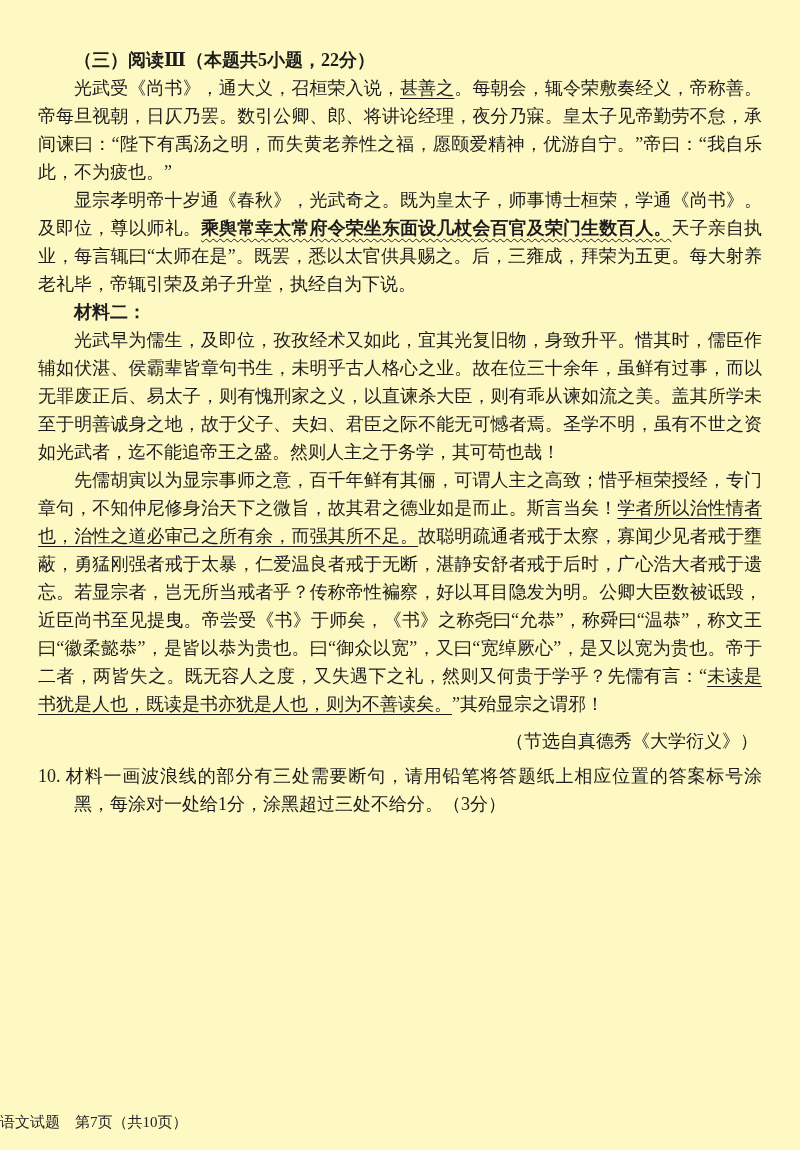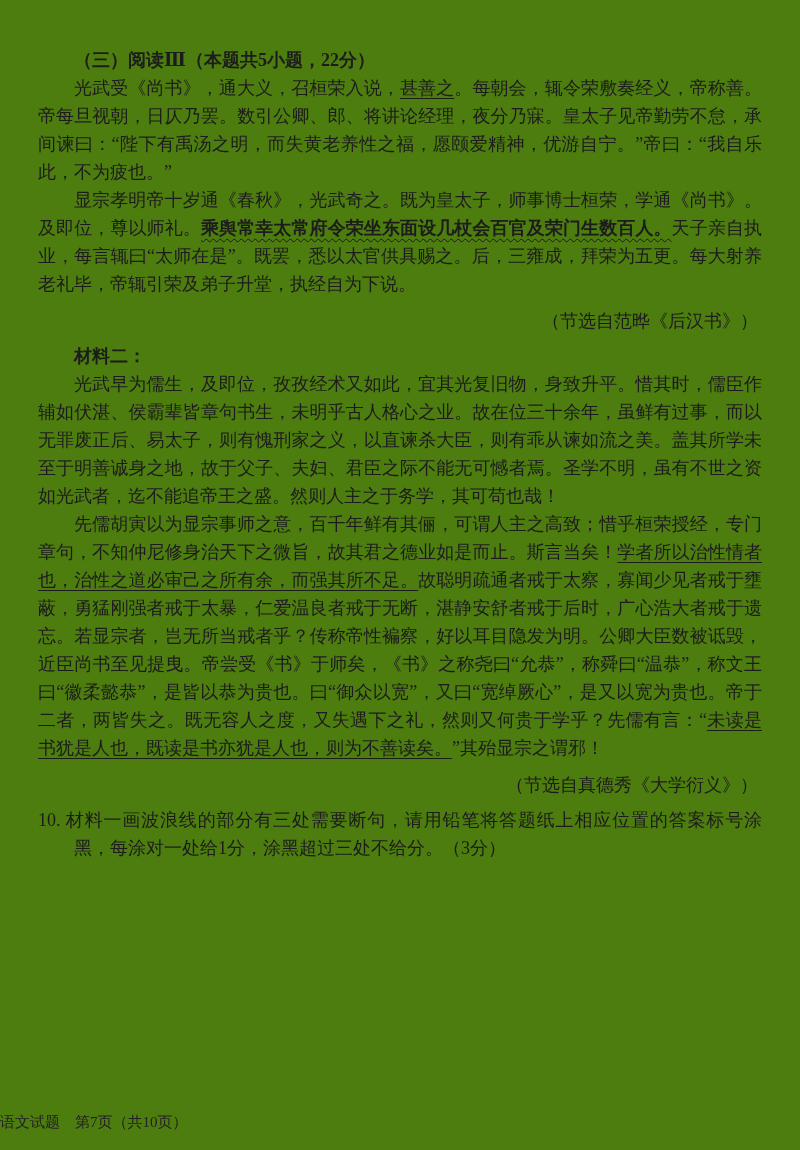--- a/index.html
+++ b/index.html
@@ -9,21 +9,21 @@
     height: 1150px;
     color: #1c1c1c;
     font-family: "Liberation Serif", "DejaVu Serif", serif;
     overflow: hidden;
   }
   .page {
     position: relative;
     width: 800px;
     height: 1150px;
     padding: 46px 38px 60px 38px;
-    background: #4d7c0f;
+    background: #fef9c3;
   }
   .para {
     font-size: 18px;
     line-height: 28px;
     text-align: justify;
     text-indent: 2em;
   }
   .bold { font-weight: bold; }
   .gap-sm { margin-top: 4px; }
   .source {
@@ -77,21 +77,20 @@
 <div class="page">
 
   <div class="para bold">（三）阅读Ⅲ（本题共5小题，22分）</div>
 
 
 
   <div class="para"><span>光武受《尚书》，通大义，召桓荣入说，</span><span class="u-line">甚善之</span><span>。每朝会，辄令荣敷奏经义，帝称善。帝每旦视朝，日仄乃罢。数引公卿、郎、将讲论经理，夜分乃寐。皇太子见帝勤劳不怠，承间谏曰：“陛下有禹汤之明，而失黄老养性之福，愿颐爱精神，优游自宁。”帝曰：“我自乐此，不为疲也。”</span></div>
 
   <div class="para"><span>显宗孝明帝十岁通《春秋》，光武奇之。既为皇太子，师事博士桓荣，学通《尚书》。及即位，尊以师礼。</span><span class="u-wavy">乘舆常幸太常府令荣坐东面设几杖会百官及荣门生数百人。</span><span>天子亲自执业，每言辄曰“太师在是”。既罢，悉以太官供具赐之。后，三雍成，拜荣为五更。每大射养老礼毕，帝辄引荣及弟子升堂，执经自为下说。</span></div>
 
-  <div class="para source">（节选自范晔《后汉书》）</div>
 
   <div class="para bold">材料二：</div>
 
   <div class="para"><span>光武早为儒生，及即位，孜孜经术又如此，宜其光复旧物，身致升平。惜其时，儒臣作辅如伏湛、侯霸辈皆章句书生，未明乎古人格心之业。故在位三十余年，虽鲜有过事，而以无罪废正后、易太子，则有愧刑家之义，以直谏杀大臣，则有乖从谏如流之美。盖其所学未至于明善诚身之地，故于父子、夫妇、君臣之际不能无可憾者焉。圣学不明，虽有不世之资如光武者，迄不能追帝王之盛。然则人主之于务学，其可苟也哉！</span></div>
 
   <div class="para"><span>先儒胡寅以为显宗事师之意，百千年鲜有其俪，可谓人主之高致；惜乎桓荣授经，专门章句，不知仲尼修身治天下之微旨，故其君之德业如是而止。斯言当矣！</span><span class="u-line">学者所以治性情者也，治性之道必审己之所有余，而强其所不足。</span><span>故聪明疏通者戒于太察，寡闻少见者戒于壅蔽，勇猛刚强者戒于太暴，仁爱温良者戒于无断，湛静安舒者戒于后时，广心浩大者戒于遗忘。若显宗者，岂无所当戒者乎？传称帝性褊察，好以耳目隐发为明。公卿大臣数被诋毁，近臣尚书至见提曳。帝尝受《书》于师矣，《书》之称尧曰“允恭”，称舜曰“温恭”，称文王曰“徽柔懿恭”，是皆以恭为贵也。曰“御众以宽”，又曰“宽绰厥心”，是又以宽为贵也。帝于二者，两皆失之。既无容人之度，又失遇下之礼，然则又何贵于学乎？先儒有言：“</span><span class="u-line">未读是书犹是人也，既读是书亦犹是人也，则为不善读矣。</span><span>”其殆显宗之谓邪！</span></div>
 
   <div class="para source">（节选自真德秀《大学衍义》）</div>
 
   <div class="para question">10. 材料一画波浪线的部分有三处需要断句，请用铅笔将答题纸上相应位置的答案标号涂黑，每涂对一处给1分，涂黑超过三处不给分。（3分）</div>

